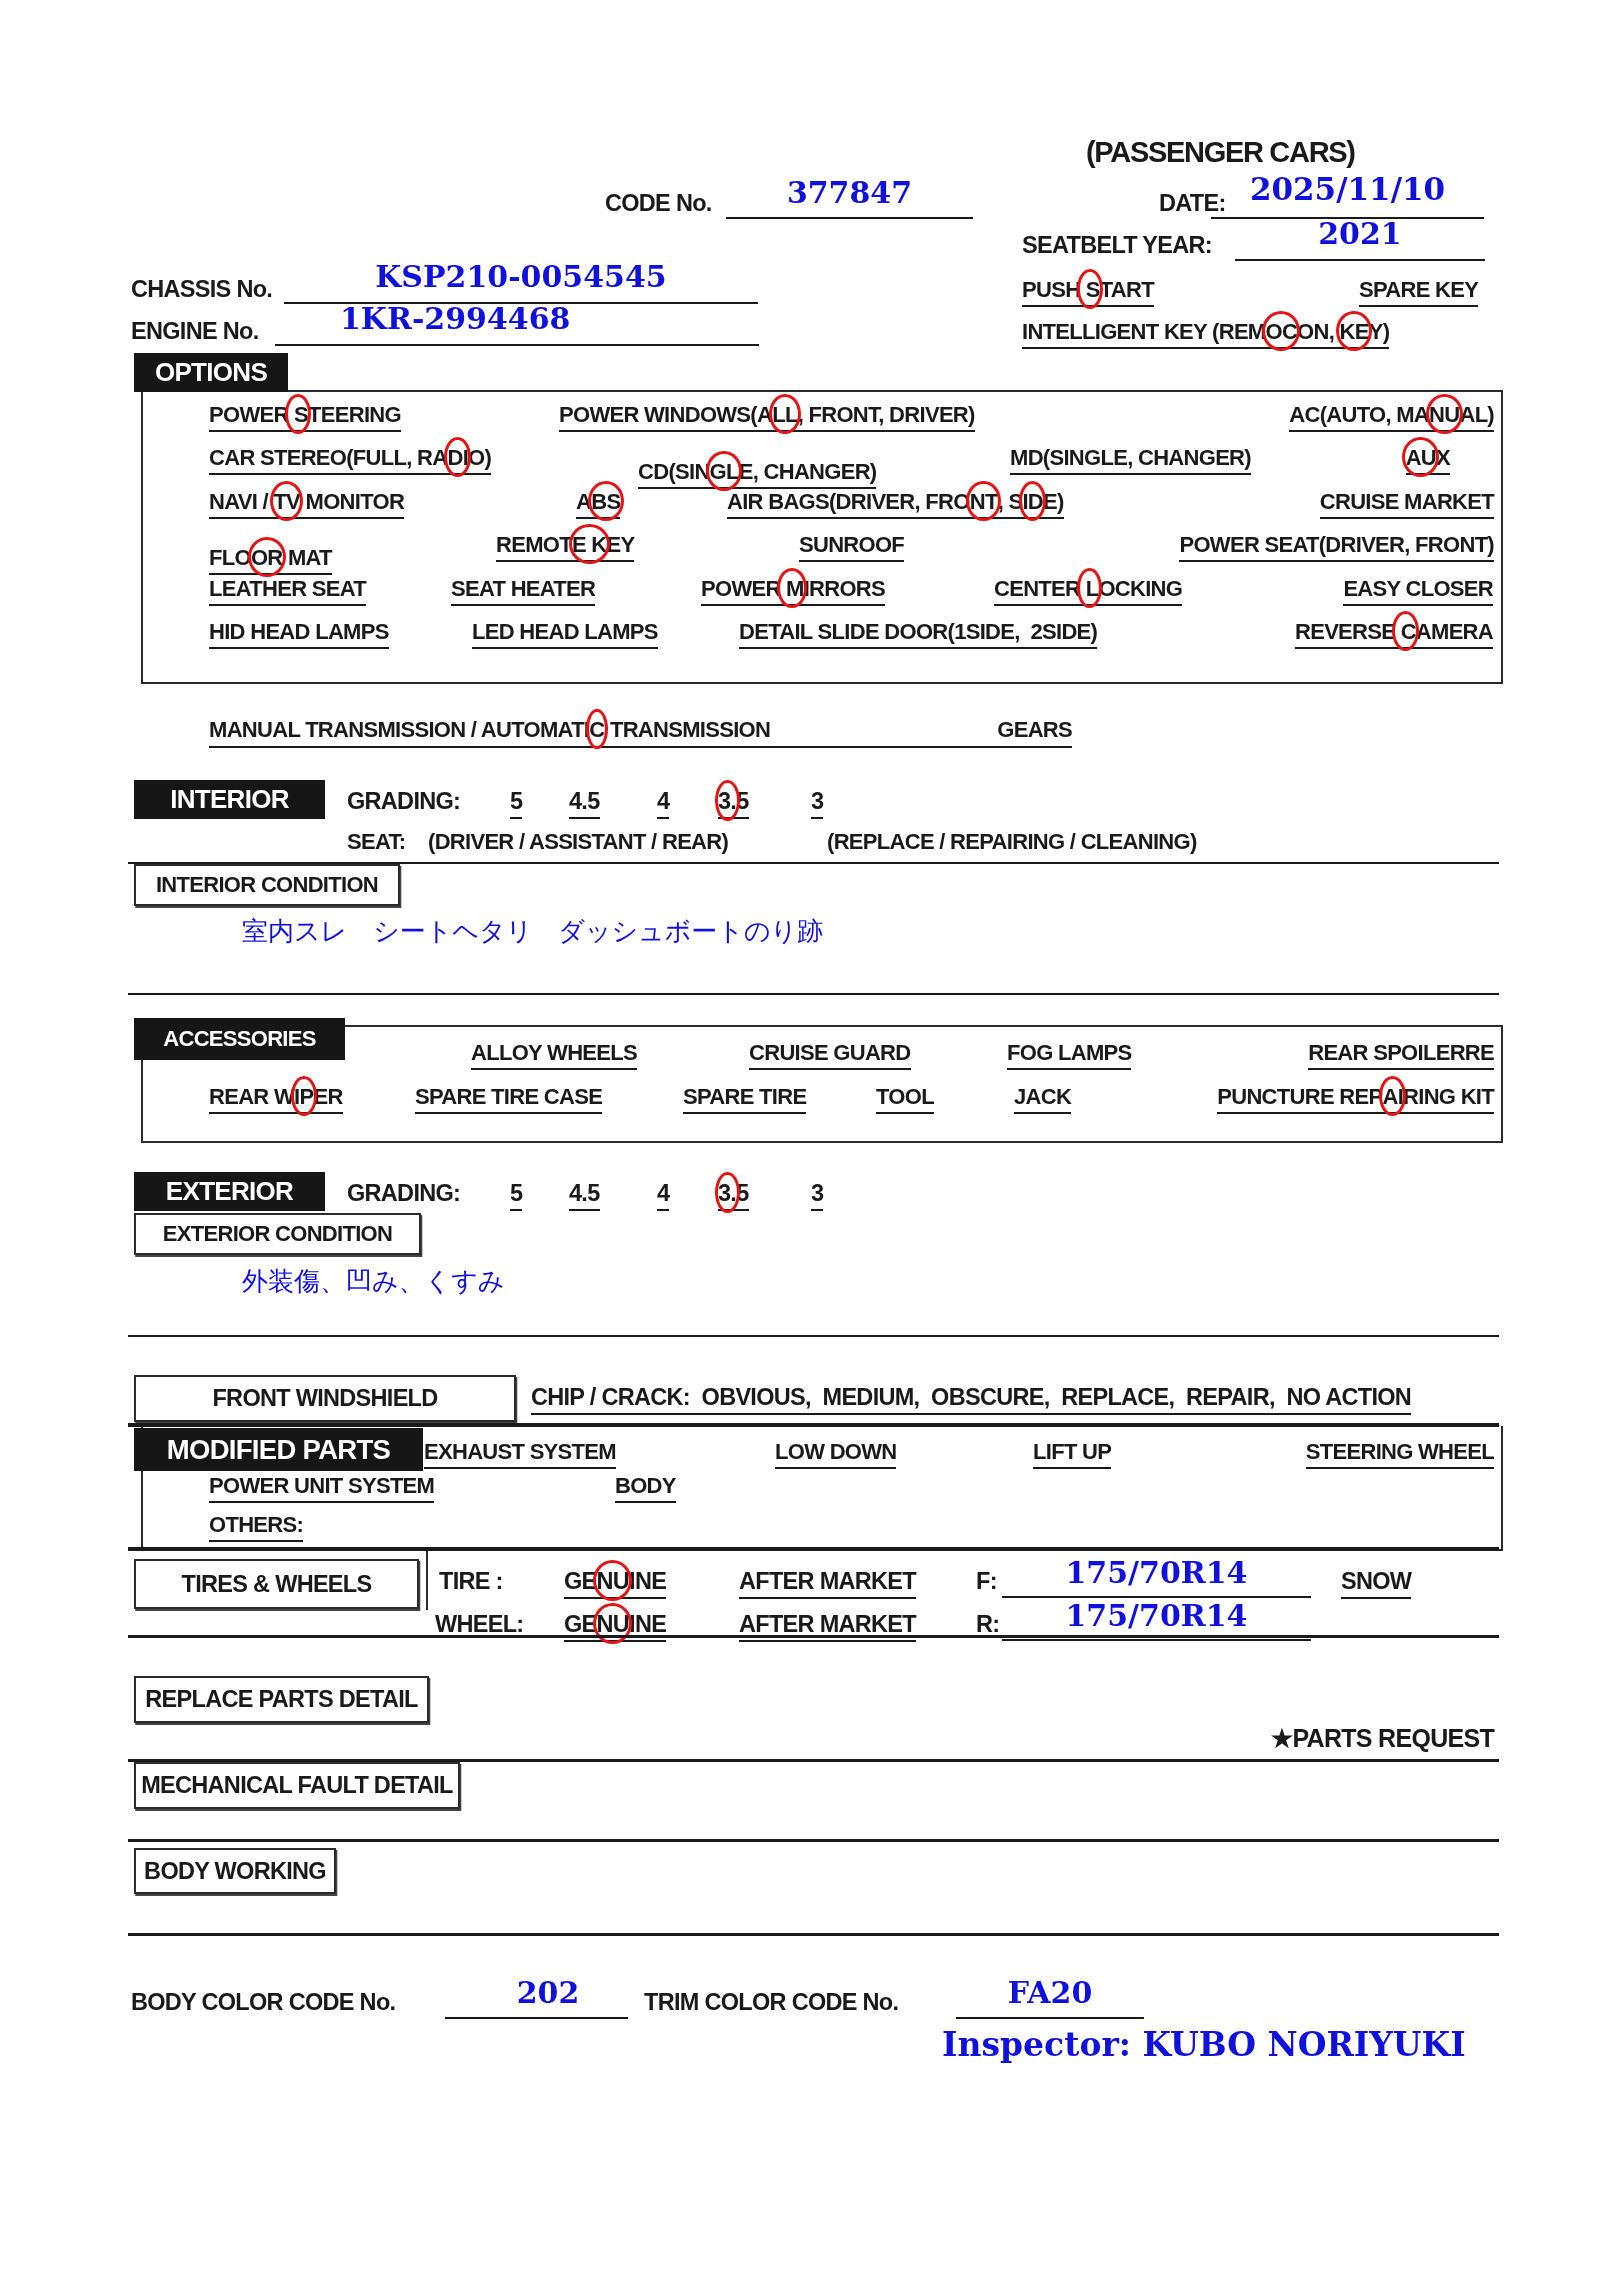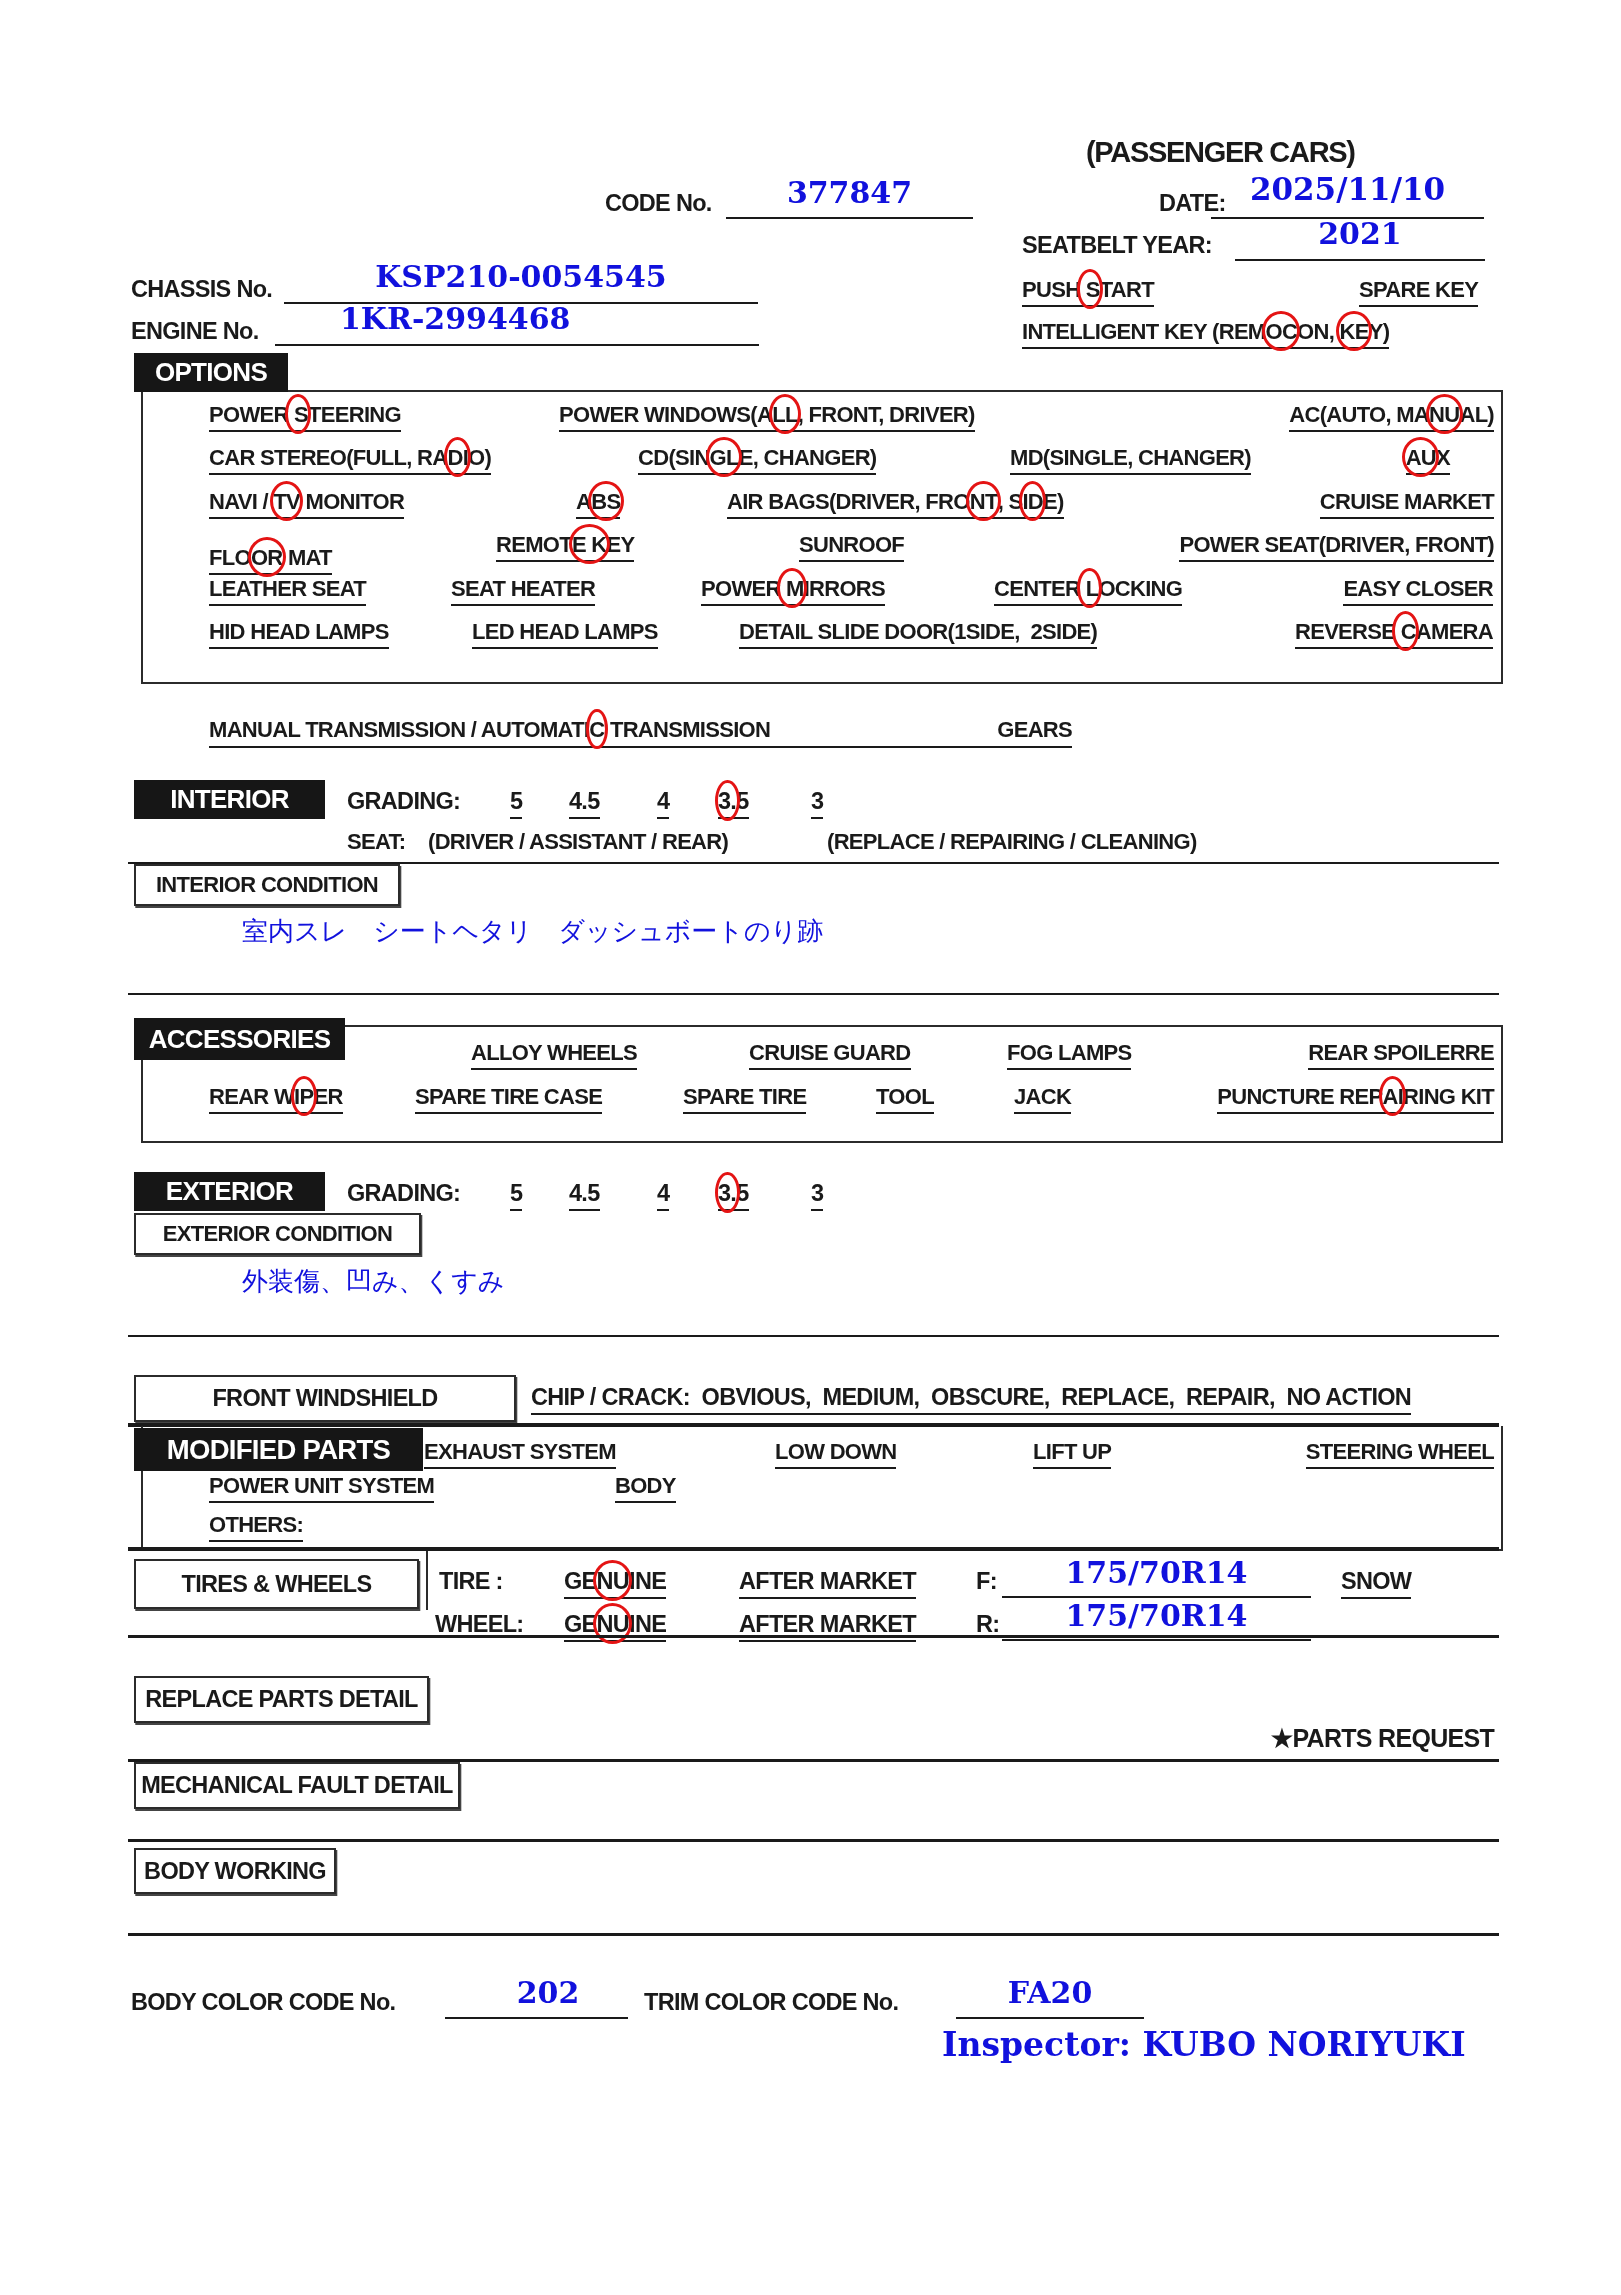--- a/index.html
+++ b/index.html
@@ -62,21 +62,21 @@
   <div class="it lbl u" style="left:1022px;top:319px;">INTELLIGENT KEY (REM<span class="c">OC</span>ON, <span class="c">KE</span>Y)</div>
 
   <div class="obox" style="left:141px;top:390px;width:1358px;height:290px;"></div>
   <div class="tag" style="left:134px;top:353px;width:154px;height:39px;font-size:26px;">OPTIONS</div>
 
   <div class="it lbl u" style="left:209px;top:402px;">POWER<span class="c"> S</span>TEERING</div>
   <div class="it lbl u" style="left:559px;top:402px;">POWER WINDOWS(A<span class="c">LL</span>, FRONT, DRIVER)</div>
   <div class="it lbl u" style="right:128px;top:402px;">AC(AUTO, MA<span class="c">NU</span>AL)</div>
 
   <div class="it lbl u" style="left:209px;top:445px;">CAR STEREO(FULL, RA<span class="c">DI</span>O)</div>
-  <div class="it lbl u" style="left:638px;top:445px;text-align:right;">CD(SIN<span class="c">GL</span>E, CHANGER)</div>
+  <div class="it lbl u" style="left:638px;top:459px;text-align:right;">CD(SIN<span class="c">GL</span>E, CHANGER)</div>
   <div class="it lbl u" style="left:1010px;top:445px;">MD(SINGLE, CHANGER)</div>
   <div class="it lbl u" style="right:172px;top:445px;"><span class="c">AU</span>X</div>
 
   <div class="it lbl u" style="left:209px;top:489px;">NAVI / <span class="c">TV</span> MONITOR</div>
   <div class="it lbl u" style="left:576px;top:489px;">A<span class="c">BS</span></div>
   <div class="it lbl u" style="left:727px;top:489px;">AIR BAGS(DRIVER, FRO<span class="c">NT</span>, S<span class="c">ID</span>E)</div>
   <div class="it lbl u" style="right:128px;top:489px;">CRUISE MARKET</div>
 
   <div class="it lbl u" style="left:209px;top:532px;margin-top:13px;">FLO<span class="c">OR</span> MAT</div>
   <div class="it lbl u" style="left:496px;top:532px;">REMOT<span class="c">E K</span>EY</div>
@@ -110,21 +110,21 @@
   <div class="it lbl" style="left:347px;top:829px;">SEAT:</div>
   <div class="it lbl" style="left:428px;top:829px;">(DRIVER / ASSISTANT / REAR)</div>
   <div class="it lbl" style="left:827px;top:829px;text-align:center;">(REPLACE / REPAIRING / CLEANING)</div>
 
   <div class="hr" style="left:128px;top:862px;width:1371px;height:2px;"></div>
   <div class="wbox" style="left:134px;top:864px;width:262px;height:38px;font-size:22px;">INTERIOR CONDITION</div>
   <div class="it jp" style="left:242px;top:914px;">室内スレ　シートヘタリ　ダッシュボートのり跡</div>
   <div class="hr" style="left:128px;top:993px;width:1371px;height:2px;"></div>
 
   <div class="obox" style="left:141px;top:1025px;width:1358px;height:114px;"></div>
-  <div class="tag" style="left:134px;top:1018px;width:211px;height:42px;font-size:26px;">ACCESSORIES</div>
+  <div class="tag" style="left:134px;top:1018px;width:211px;height:42px;font-size:22px;">ACCESSORIES</div>
 
   <div class="it lbl u" style="left:471px;top:1040px;">ALLOY WHEELS</div>
   <div class="it lbl u" style="left:749px;top:1040px;">CRUISE GUARD</div>
   <div class="it lbl u" style="left:1007px;top:1040px;">FOG LAMPS</div>
   <div class="it lbl u" style="right:128px;top:1040px;">REAR SPOILERRE</div>
 
   <div class="it lbl u" style="left:209px;top:1084px;">REAR W<span class="c">IP</span>ER</div>
   <div class="it lbl u" style="left:415px;top:1084px;">SPARE TIRE CASE</div>
   <div class="it lbl u" style="left:683px;top:1084px;">SPARE TIRE</div>
   <div class="it lbl u" style="left:876px;top:1084px;">TOOL</div>

